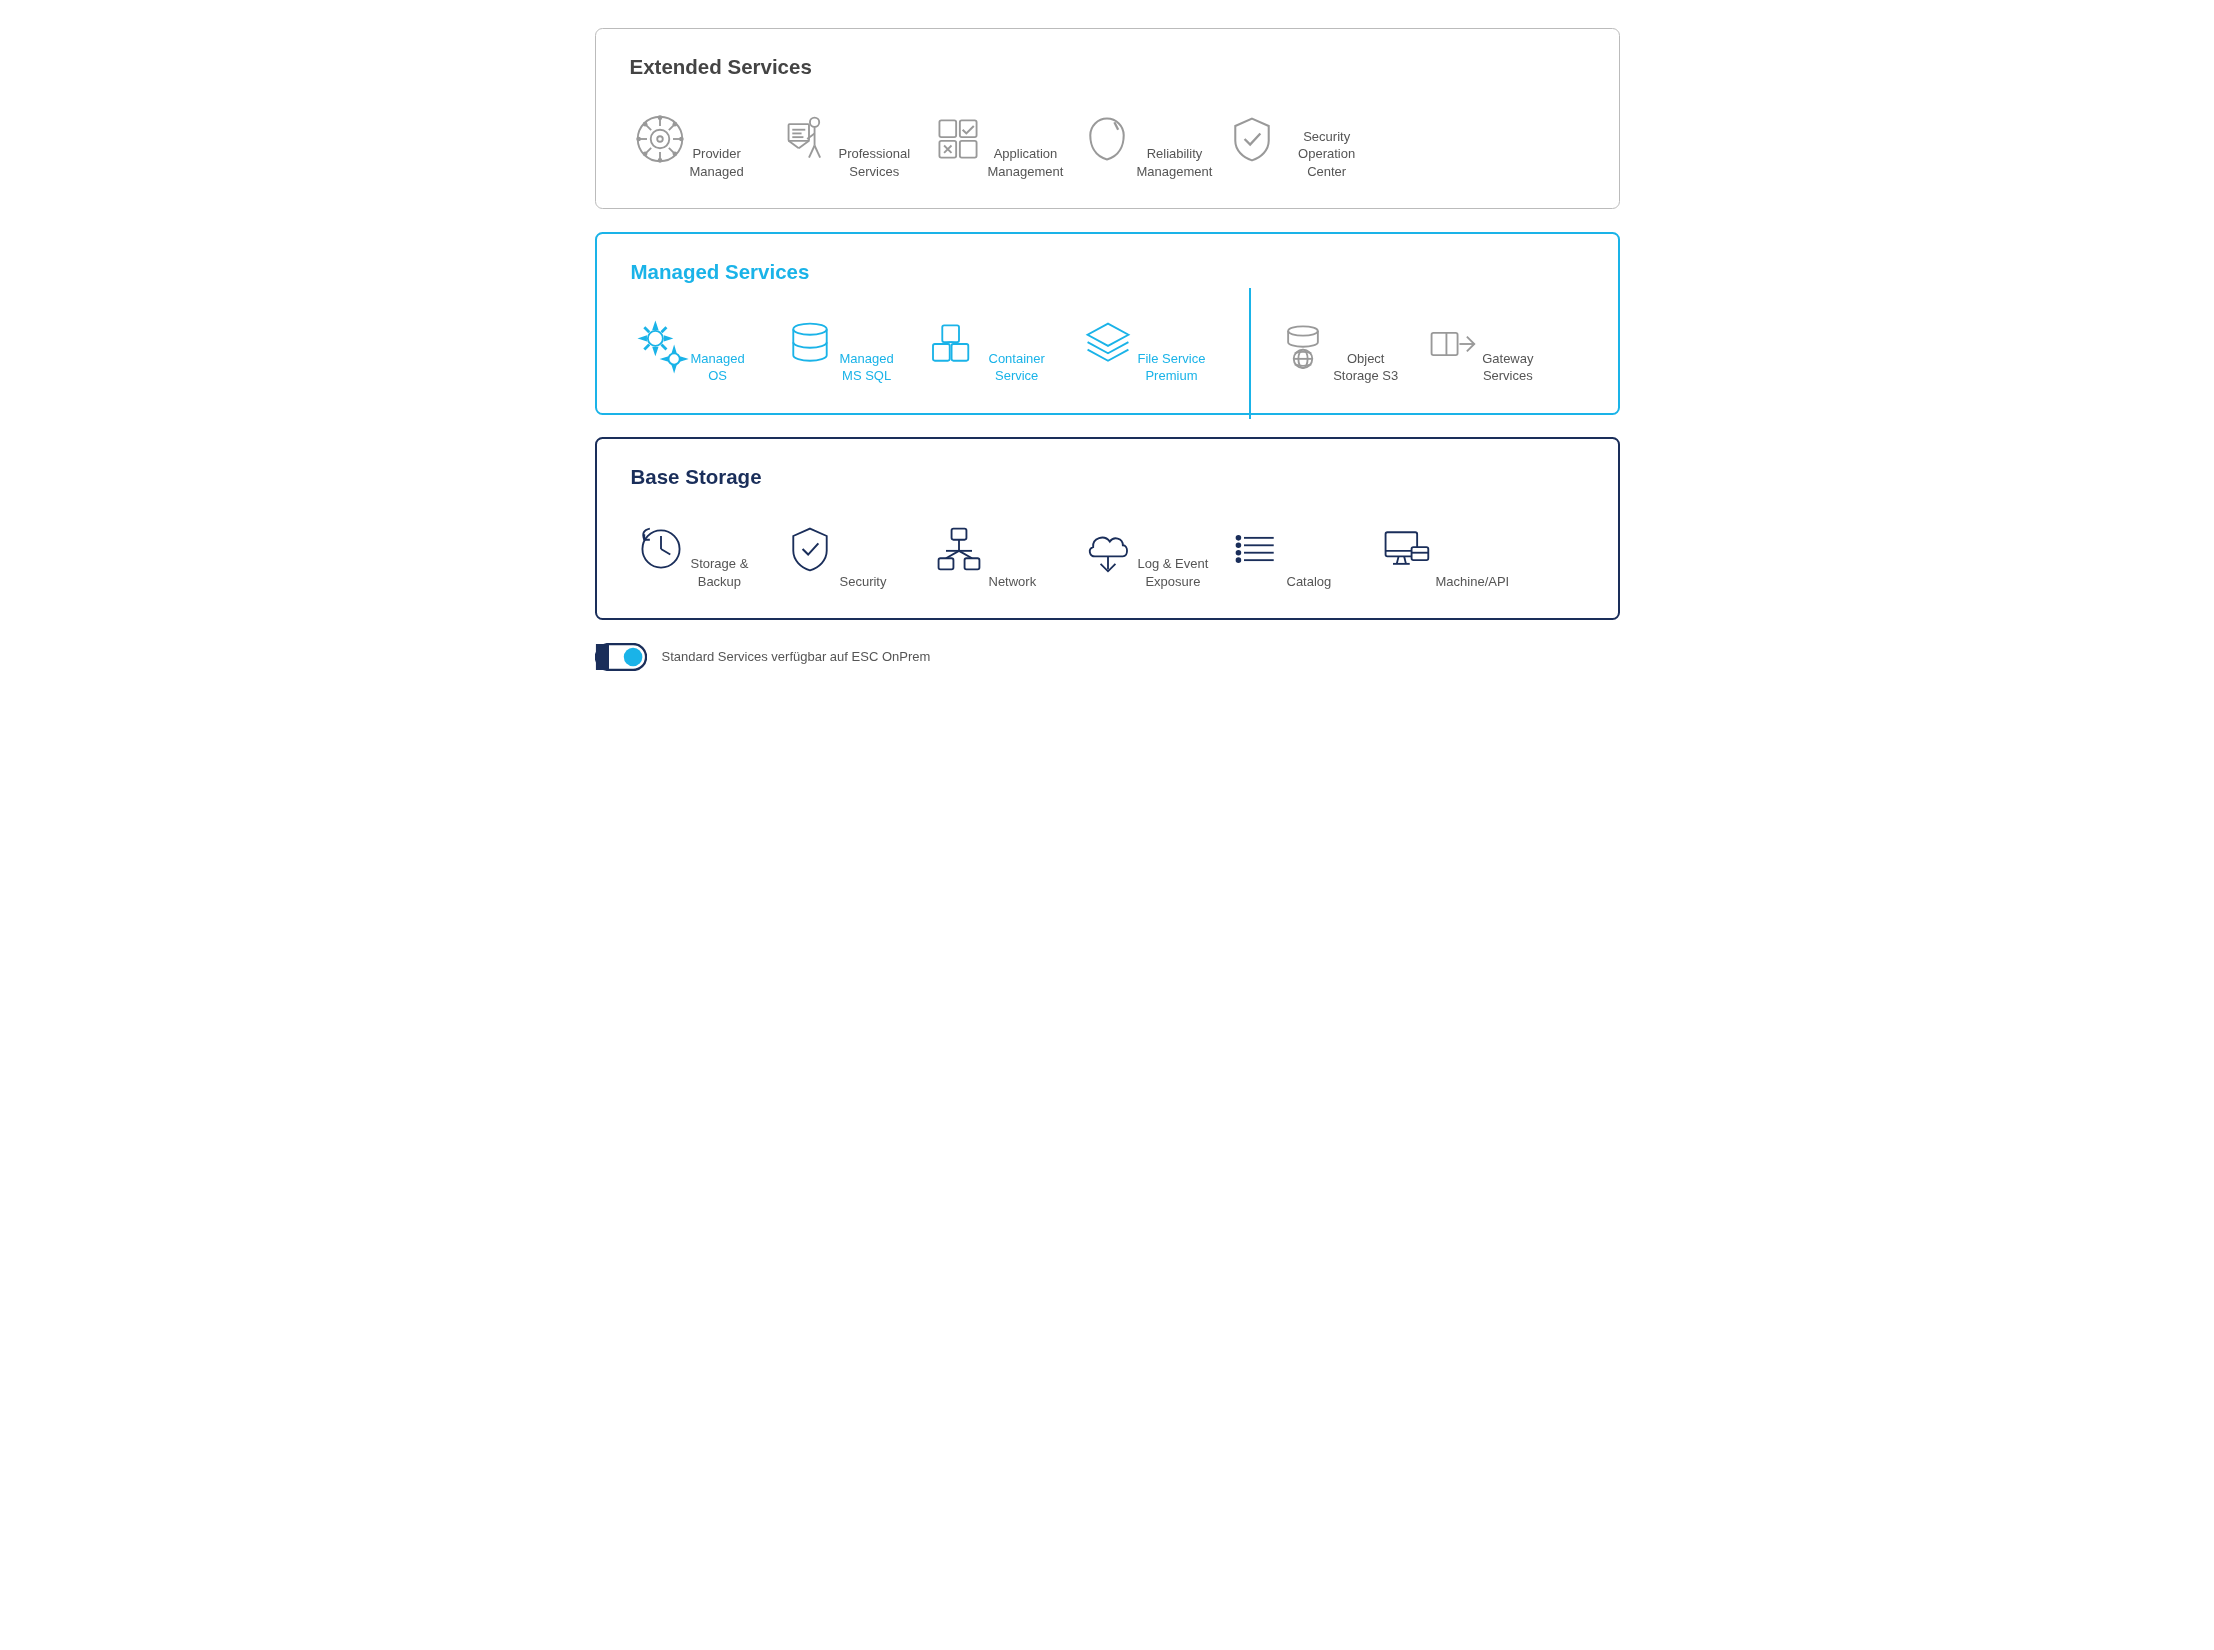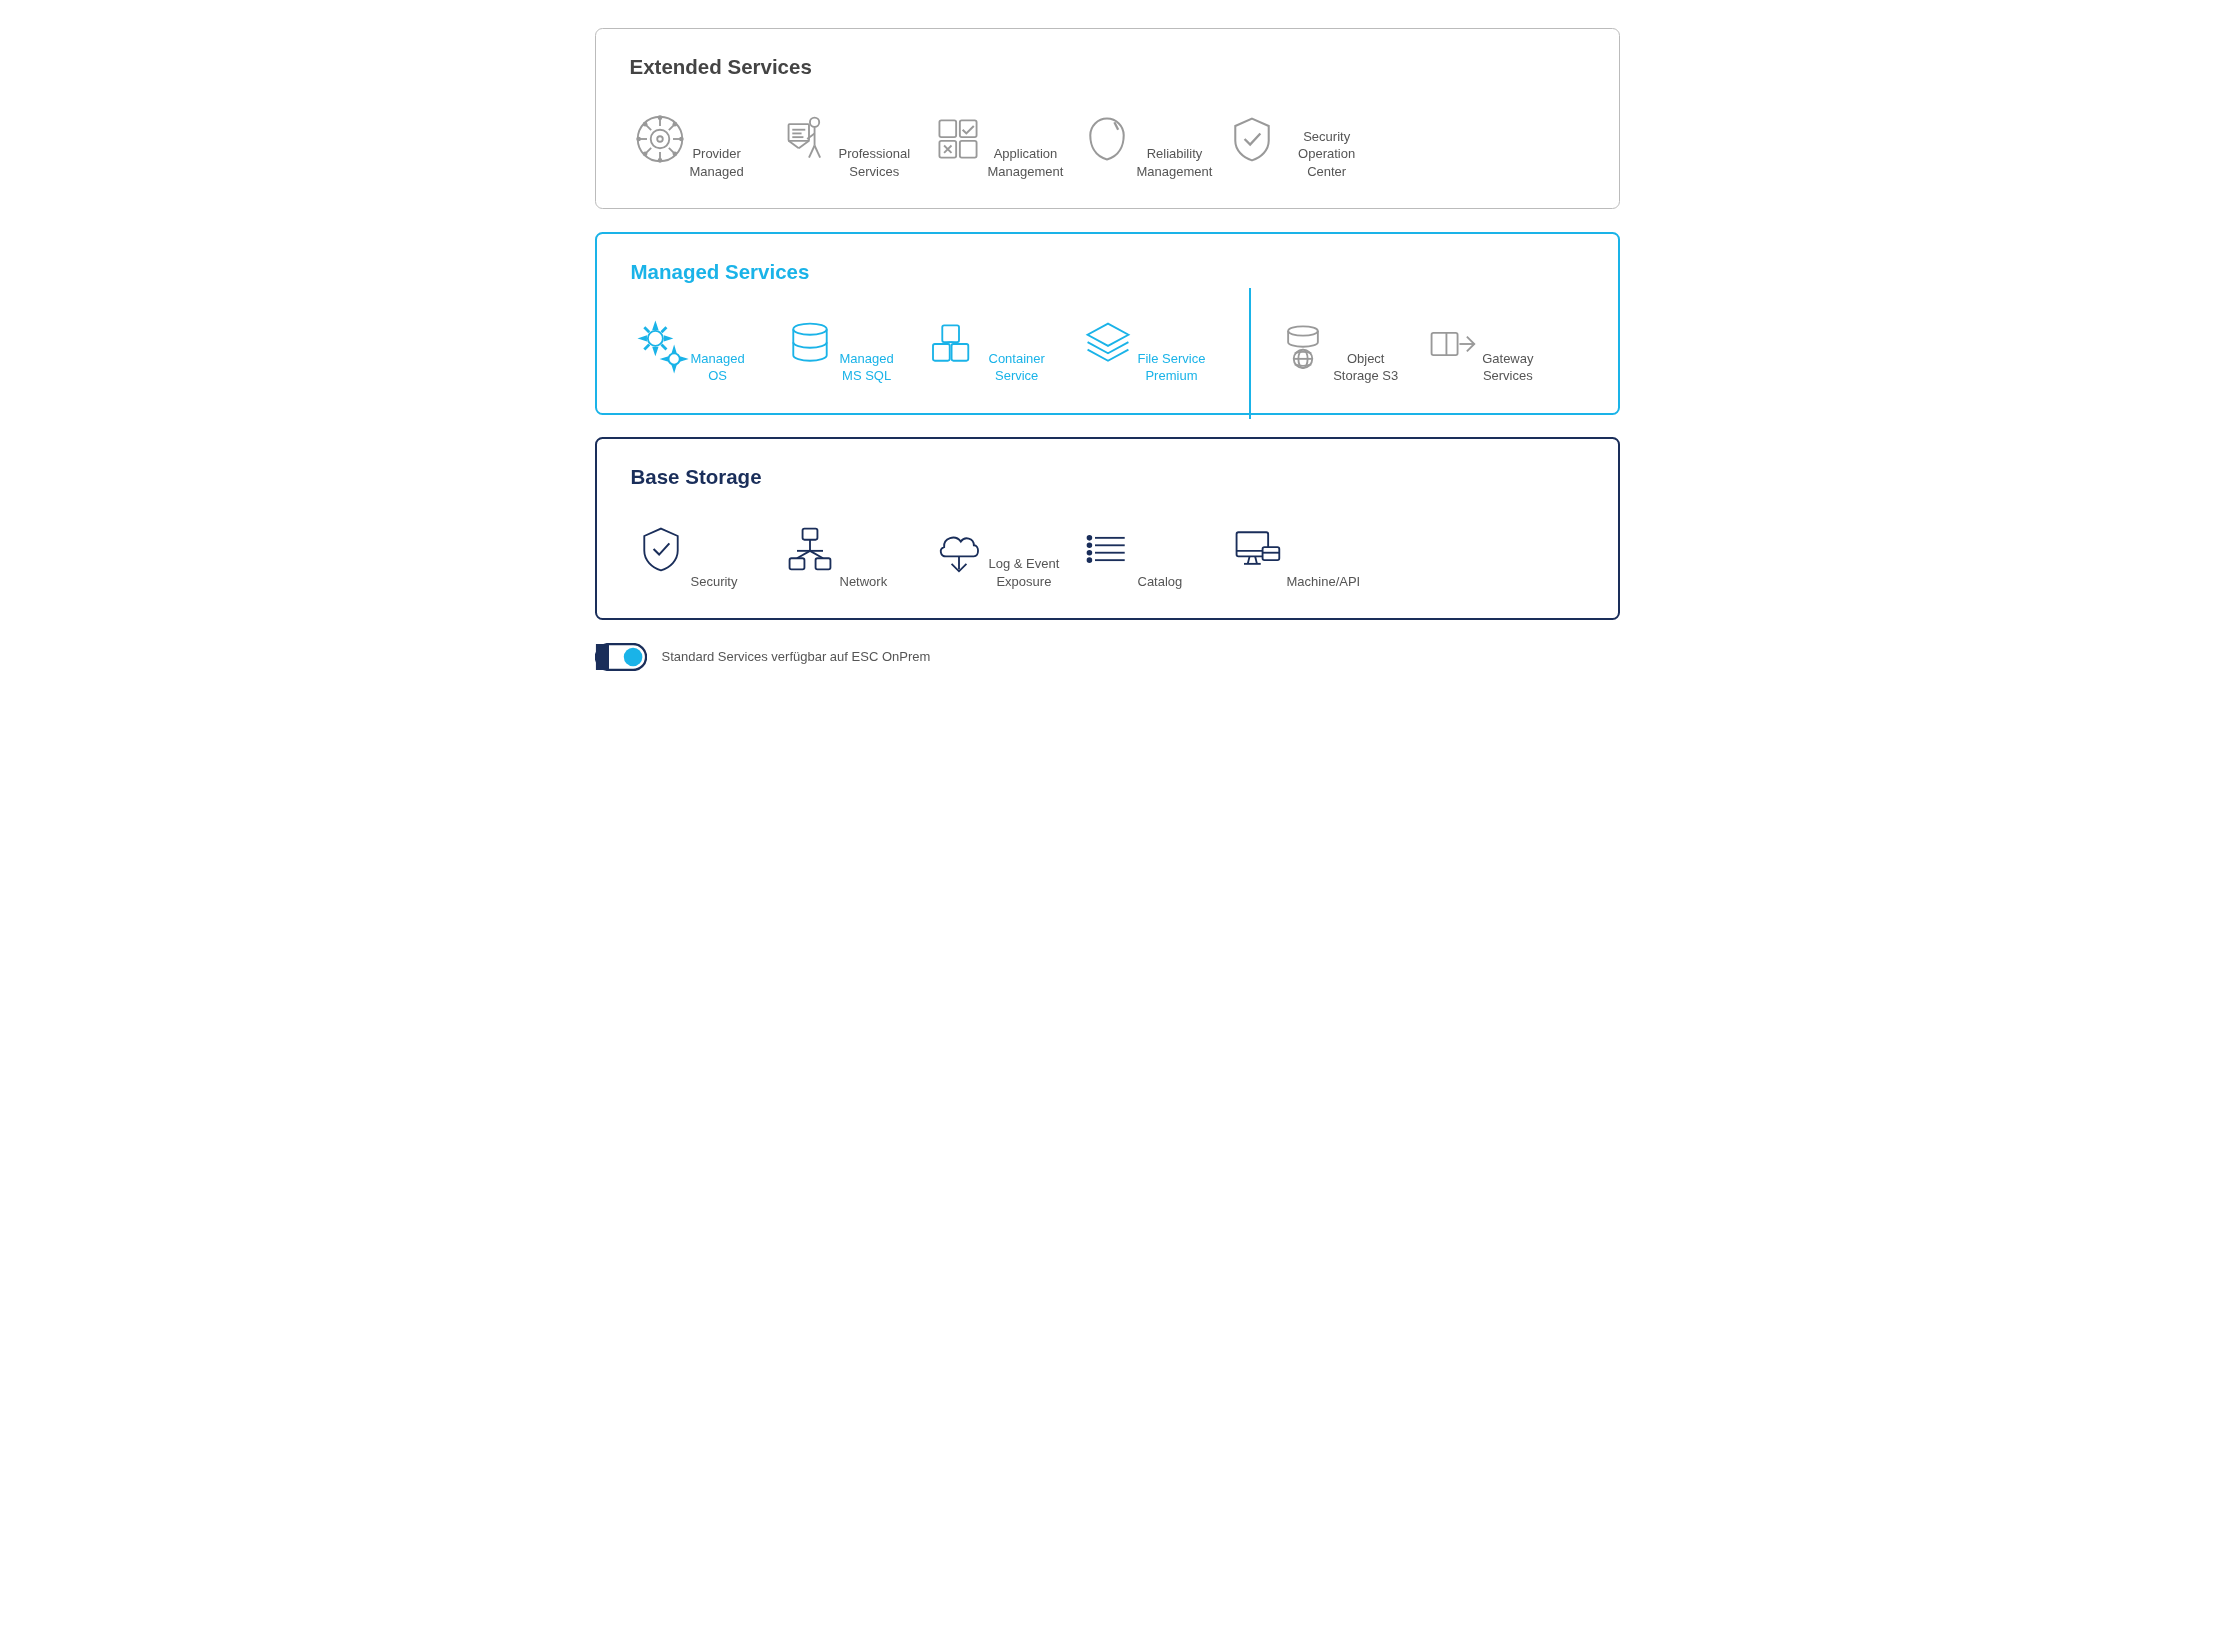--- a/index.html
+++ b/index.html
@@ -308,20 +308,35 @@
       </div>
 
     </div>
   </div>
 
   <div class="section section-base">
     <div class="section-title">Base Storage</div>
     <div class="items-grid">
 
 
+      <div class="service-item">
+        <div class="service-icon icon-darkblue">
+          <svg width="52" height="52" viewBox="0 0 56 56" fill="none" stroke="#1a2e5a" stroke-width="2" xmlns="http://www.w3.org/2000/svg">
+
+            <circle cx="28" cy="28" r="20"></circle>
+
+            <line x1="28" y1="28" x2="28" y2="14"></line>
+            <line x1="28" y1="28" x2="38" y2="34"></line>
+
+            <path d="M10 18 Q6 8 16 6" stroke-width="2" fill="none"></path>
+            <polyline points="10,12 10,18 16,18" fill="none"></polyline>
+          </svg>
+        </div>
+        <div class="service-label">Storage &amp;<br>Backup</div>
+      </div>
 
       <div class="service-item">
         <div class="service-icon icon-darkblue">
           <svg width="52" height="52" viewBox="0 0 56 56" fill="none" stroke="#1a2e5a" stroke-width="2" xmlns="http://www.w3.org/2000/svg">
             <path d="M28 6 L46 14 L46 30 C46 40 38 48 28 51 C18 48 10 40 10 30 L10 14 Z"></path>
             <polyline points="20,28 26,34 37,22" stroke-width="2.2" fill="none"></polyline>
           </svg>
         </div>
         <div class="service-label">Security</div>
       </div>

